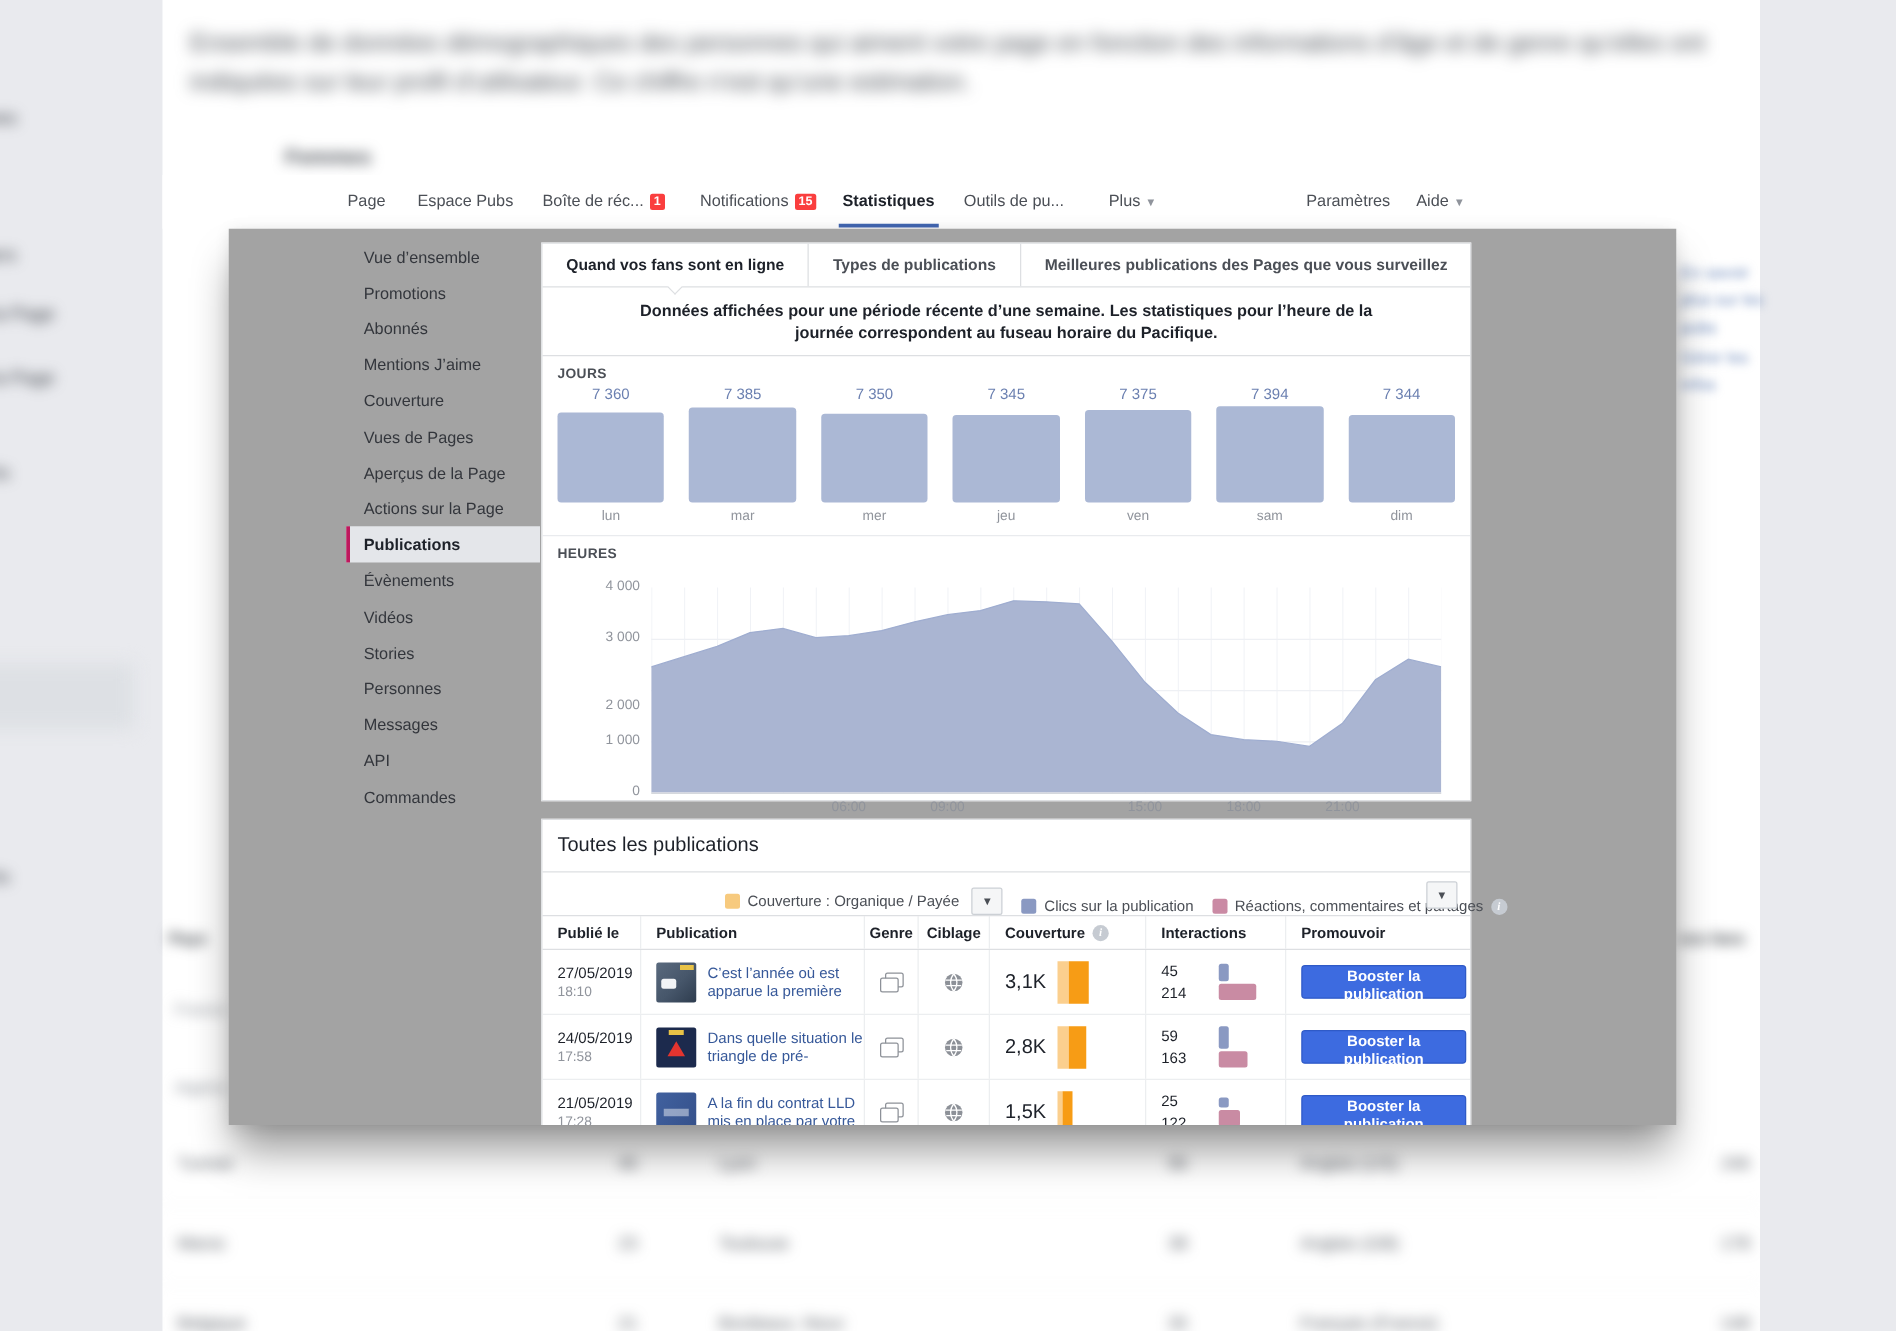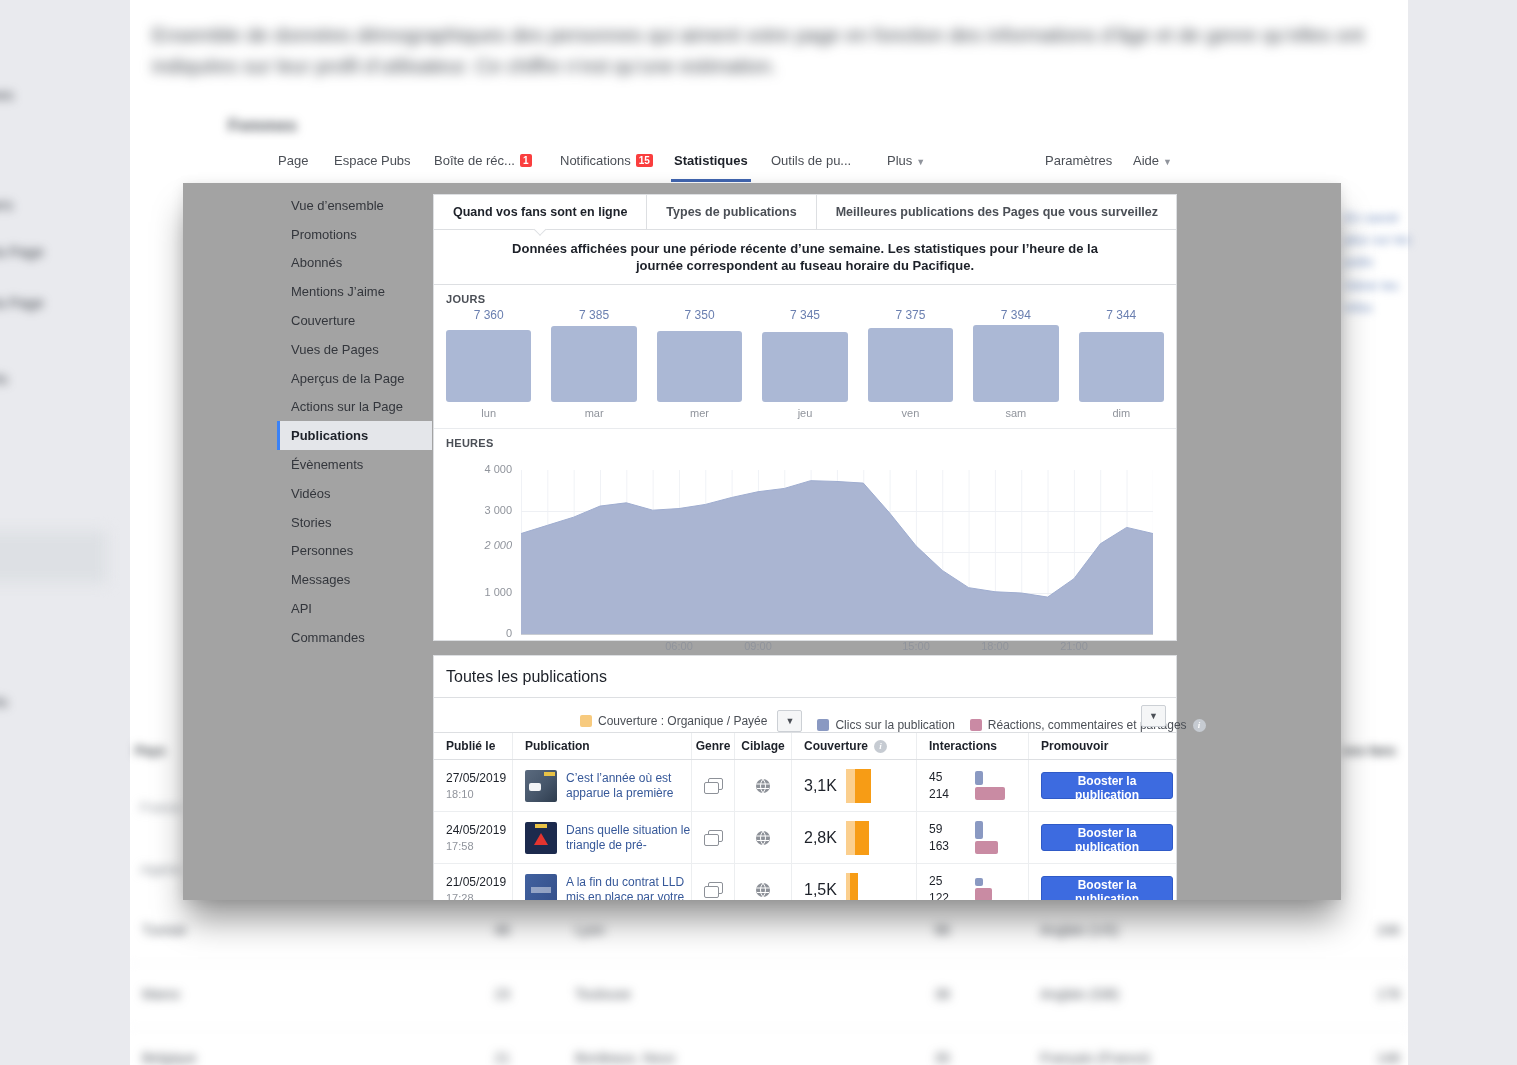--- a/index.html
+++ b/index.html
@@ -33,21 +33,21 @@
              border-radius:2px;padding:1px 3px;margin-left:5px;position:relative;top:-1px}
   .nav-caret{font-size:9px;color:#90949c;margin-left:4px}
 
   
   .modal{position:absolute;left:183px;top:183px;width:1158px;height:717px;background:#a3a3a3;z-index:10;
          overflow:hidden;box-shadow:0 24px 32px -4px rgba(0,0,0,.40),0 2px 12px rgba(0,0,0,.10)}
 
   .side-list{position:absolute;left:0;top:8px;width:250px}
   .side-item{margin-left:94px;width:141px;height:28.8px;display:flex;align-items:center;
              padding-left:14px;font-size:13px;color:#33363c;cursor:pointer;box-sizing:content-box}
-  .side-item.active{background:#e4e6ea;border-left:3px solid #3b82f6;padding-left:11px;
+  .side-item.active{background:#e4e6ea;border-left:3px solid #be185d;padding-left:11px;
                     font-weight:bold;color:#1d2129}
 
   .card{position:absolute;left:250px;width:744px;background:#fff;border:1px solid #dddfe2;box-sizing:border-box}
   .card1{top:11px;height:447px}
   .card2{top:472px;height:270px}
 
   
   .tabs{height:34px;border-bottom:1px solid #dddfe2;display:flex;align-items:stretch}
   .tab{display:flex;align-items:center;padding:0 19px;font-size:12.5px;font-weight:bold;color:#4b4f56;
        position:relative;cursor:pointer;white-space:nowrap}
@@ -278,21 +278,21 @@
             <div class="bar-day">dim</div>
           </div>
         </div>
     </div>
     <div class="hdivider"></div>
     <div class="heures-wrap">
       <div class="sect-label">HEURES</div>
       <div class="heures-chart" id="hoursChart">
           <div class="ylab" style="top: 9px;">4 000</div>
           <div class="ylab" style="top: 50px;">3 000</div>
-          <div class="ylab" style="top: 85px; font-style: italic;">2 000</div>
+          <div class="ylab" style="top: 104px;">2 000</div>
           <div class="ylab" style="top: 132px;">1 000</div>
           <div class="ylab" style="top: 173px;">0</div>
           <div class="plot">
             <div class="gline" style="top: 41px;"></div>
             <div class="gline" style="top: 82px;"></div>
             <div class="gline" style="top: 123px;"></div>
             <svg viewBox="0 0 24 4000" preserveAspectRatio="none">
               <polygon points="0,1550 1,1350 2,1150 3,880 4,800 5,980 6,940 7,840 8,670 9,530 10,450 11,260 12,280 13,320 14,1050 15,1850 16,2450 17,2870 18,2970 19,3000 20,3100 21,2650 22,1800 23,1400 24,1550 24,4000 0,4000" fill="#aab5d2"></polygon>
               <polyline points="0,1550 1,1350 2,1150 3,880 4,800 5,980 6,940 7,840 8,670 9,530 10,450 11,260 12,280 13,320 14,1050 15,1850 16,2450 17,2870 18,2970 19,3000 20,3100 21,2650 22,1800 23,1400 24,1550" fill="none" stroke="#9fadd0" stroke-width="1" vector-effect="non-scaling-stroke"></polyline>
             </svg>

